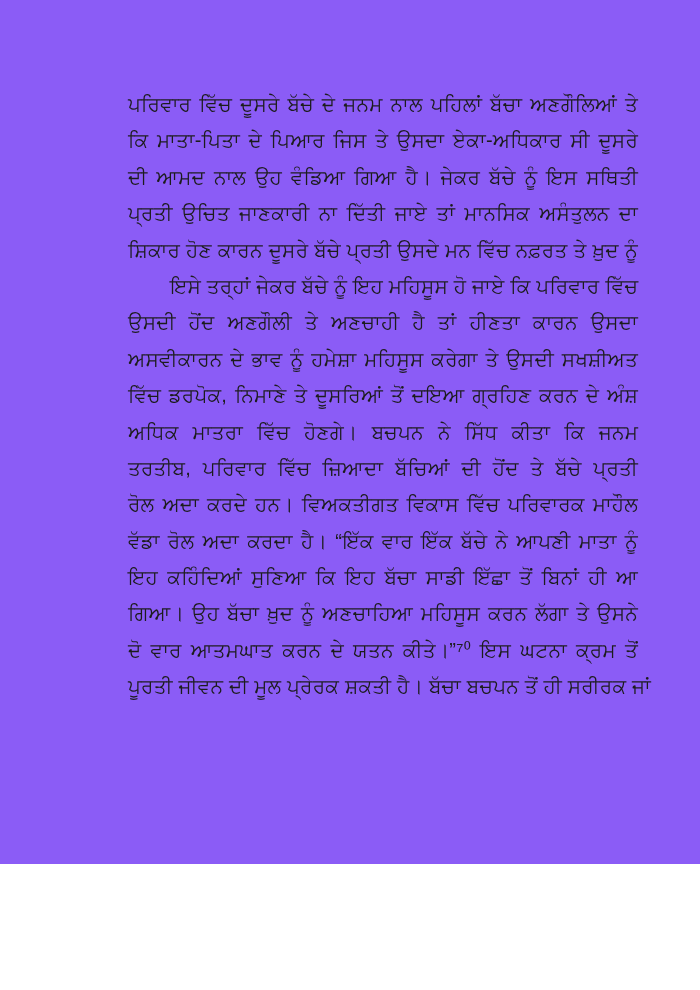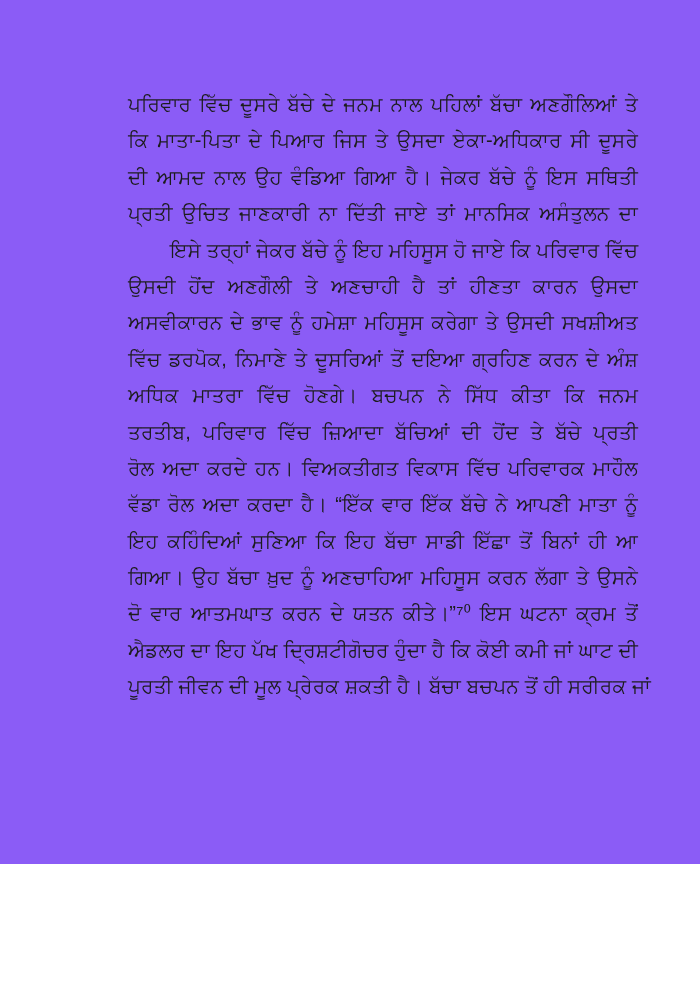--- a/index.html
+++ b/index.html
@@ -52,34 +52,34 @@
 <body>
 
 <div class="page">
   <div class="text-block">
 
     <div>
       <div class="line">ਪਰਿਵਾਰ ਵਿੱਚ ਦੂਸਰੇ ਬੱਚੇ ਦੇ ਜਨਮ ਨਾਲ ਪਹਿਲਾਂ ਬੱਚਾ ਅਣਗੌਲਿਆਂ ਤੇ</div>
       <div class="line">ਕਿ ਮਾਤਾ-ਪਿਤਾ ਦੇ ਪਿਆਰ ਜਿਸ ਤੇ ਉਸਦਾ ਏਕਾ-ਅਧਿਕਾਰ ਸੀ ਦੂਸਰੇ</div>
       <div class="line">ਦੀ ਆਮਦ ਨਾਲ ਉਹ ਵੰਡਿਆ ਗਿਆ ਹੈ। ਜੇਕਰ ਬੱਚੇ ਨੂੰ ਇਸ ਸਥਿਤੀ</div>
       <div class="line">ਪ੍ਰਤੀ ਉਚਿਤ ਜਾਣਕਾਰੀ ਨਾ ਦਿੱਤੀ ਜਾਏ ਤਾਂ ਮਾਨਸਿਕ ਅਸੰਤੁਲਨ ਦਾ</div>
+      <div class="line">ਸ਼ਿਕਾਰ ਹੋਣ ਕਾਰਨ ਦੂਸਰੇ ਬੱਚੇ ਪ੍ਰਤੀ ਉਸਦੇ ਮਨ ਵਿੱਚ ਨਫ਼ਰਤ ਤੇ ਖ਼ੁਦ ਨੂੰ</div>
     </div>
 
     <div>
       <div class="line indent">ਇਸੇ ਤਰ੍ਹਾਂ ਜੇਕਰ ਬੱਚੇ ਨੂੰ ਇਹ ਮਹਿਸੂਸ ਹੋ ਜਾਏ ਕਿ ਪਰਿਵਾਰ ਵਿੱਚ</div>
       <div class="line">ਉਸਦੀ ਹੋਂਦ ਅਣਗੌਲੀ ਤੇ ਅਣਚਾਹੀ ਹੈ ਤਾਂ ਹੀਣਤਾ ਕਾਰਨ ਉਸਦਾ</div>
       <div class="line">ਅਸਵੀਕਾਰਨ ਦੇ ਭਾਵ ਨੂੰ ਹਮੇਸ਼ਾ ਮਹਿਸੂਸ ਕਰੇਗਾ ਤੇ ਉਸਦੀ ਸਖਸ਼ੀਅਤ</div>
       <div class="line">ਵਿੱਚ ਡਰਪੋਕ, ਨਿਮਾਣੇ ਤੇ ਦੂਸਰਿਆਂ ਤੋਂ ਦਇਆ ਗ੍ਰਹਿਣ ਕਰਨ ਦੇ ਅੰਸ਼</div>
       <div class="line">ਅਧਿਕ ਮਾਤਰਾ ਵਿੱਚ ਹੋਣਗੇ। ਬਚਪਨ ਨੇ ਸਿੱਧ ਕੀਤਾ ਕਿ ਜਨਮ</div>
       <div class="line">ਤਰਤੀਬ, ਪਰਿਵਾਰ ਵਿੱਚ ਜ਼ਿਆਦਾ ਬੱਚਿਆਂ ਦੀ ਹੋਂਦ ਤੇ ਬੱਚੇ ਪ੍ਰਤੀ</div>
       <div class="line">ਰੋਲ ਅਦਾ ਕਰਦੇ ਹਨ। ਵਿਅਕਤੀਗਤ ਵਿਕਾਸ ਵਿੱਚ ਪਰਿਵਾਰਕ ਮਾਹੌਲ</div>
       <div class="line">ਵੱਡਾ ਰੋਲ ਅਦਾ ਕਰਦਾ ਹੈ। “ਇੱਕ ਵਾਰ ਇੱਕ ਬੱਚੇ ਨੇ ਆਪਣੀ ਮਾਤਾ ਨੂੰ</div>
       <div class="line">ਇਹ ਕਹਿੰਦਿਆਂ ਸੁਣਿਆ ਕਿ ਇਹ ਬੱਚਾ ਸਾਡੀ ਇੱਛਾ ਤੋਂ ਬਿਨਾਂ ਹੀ ਆ</div>
       <div class="line">ਗਿਆ। ਉਹ ਬੱਚਾ ਖ਼ੁਦ ਨੂੰ ਅਣਚਾਹਿਆ ਮਹਿਸੂਸ ਕਰਨ ਲੱਗਾ ਤੇ ਉਸਨੇ</div>
       <div class="line">ਦੋ ਵਾਰ ਆਤਮਘਾਤ ਕਰਨ ਦੇ ਯਤਨ ਕੀਤੇ।”⁷⁰ ਇਸ ਘਟਨਾ ਕ੍ਰਮ ਤੋਂ</div>
-      <div class="line">ਐਡਲਰ ਦਾ ਇਹ ਪੱਖ ਦ੍ਰਿਸ਼ਟੀਗੋਚਰ ਹੁੰਦਾ ਹੈ ਕਿ ਕੋਈ ਕਮੀ ਜਾਂ ਘਾਟ ਦੀ</div>
       <div class="line">ਪੂਰਤੀ ਜੀਵਨ ਦੀ ਮੂਲ ਪ੍ਰੇਰਕ ਸ਼ਕਤੀ ਹੈ। ਬੱਚਾ ਬਚਪਨ ਤੋਂ ਹੀ ਸਰੀਰਕ ਜਾਂ</div>
     </div>
 
   </div>
 
   <div class="page-number">39</div>
 </div>
 
 </body></html>

